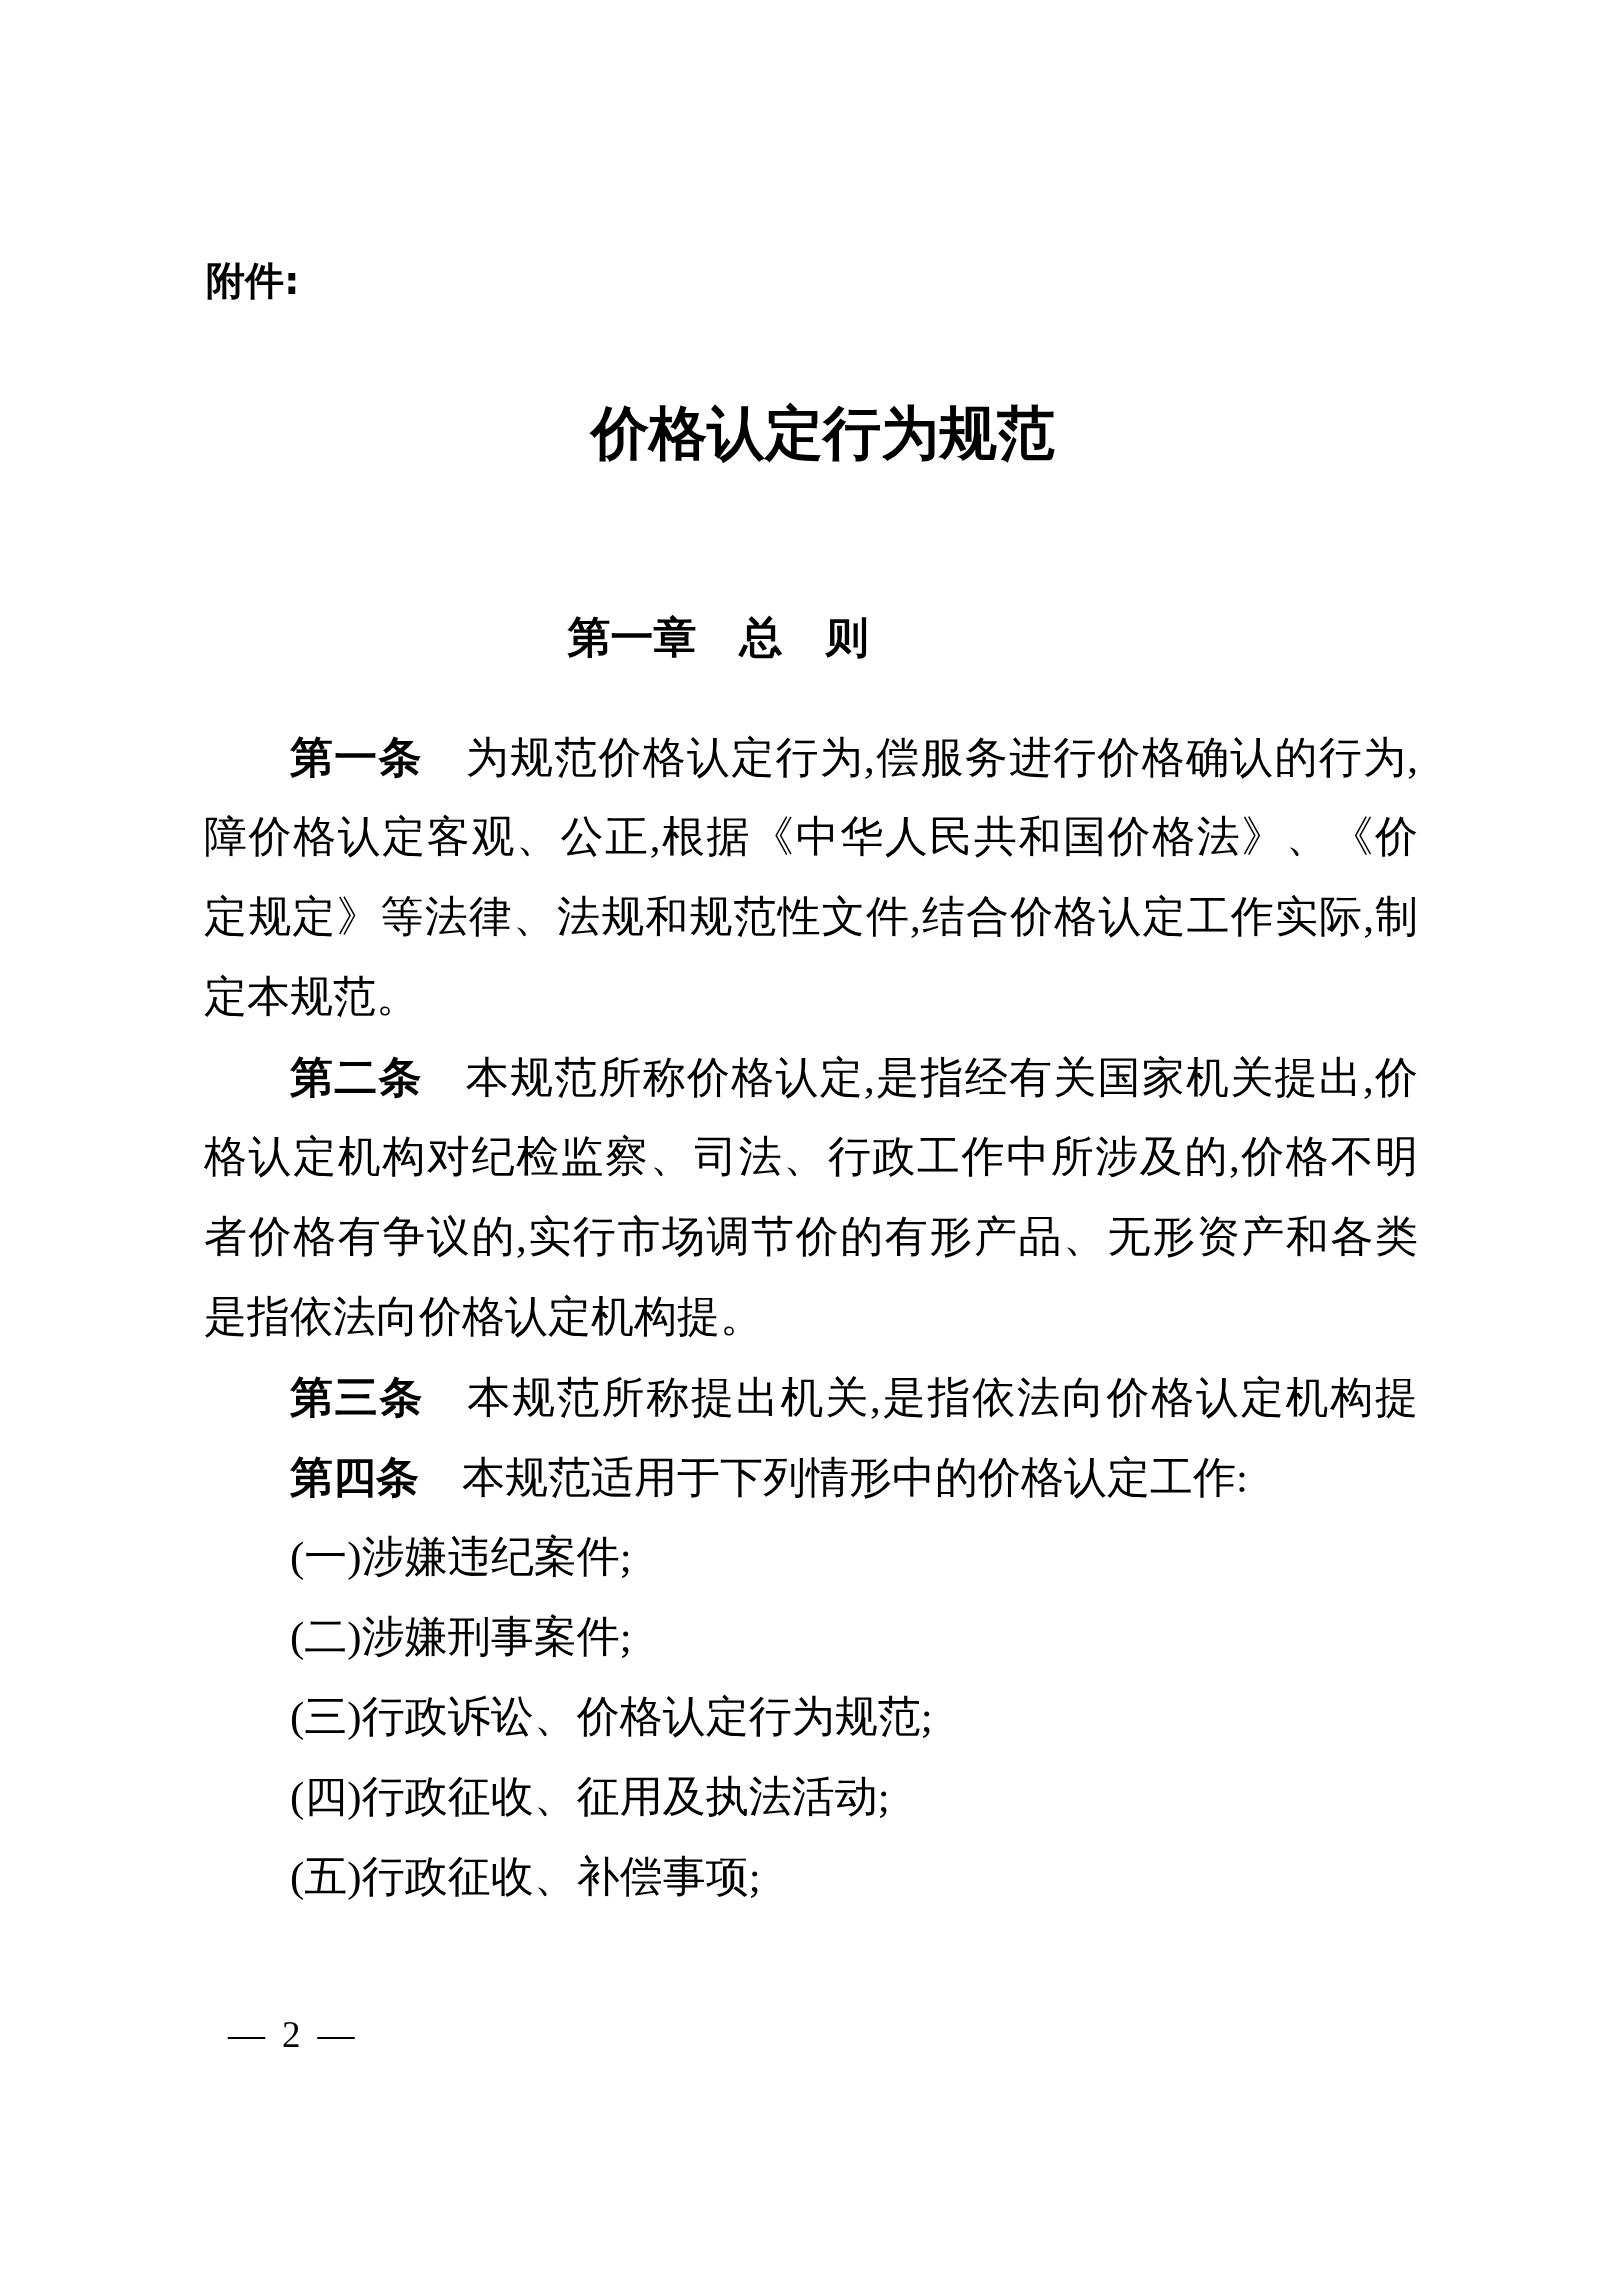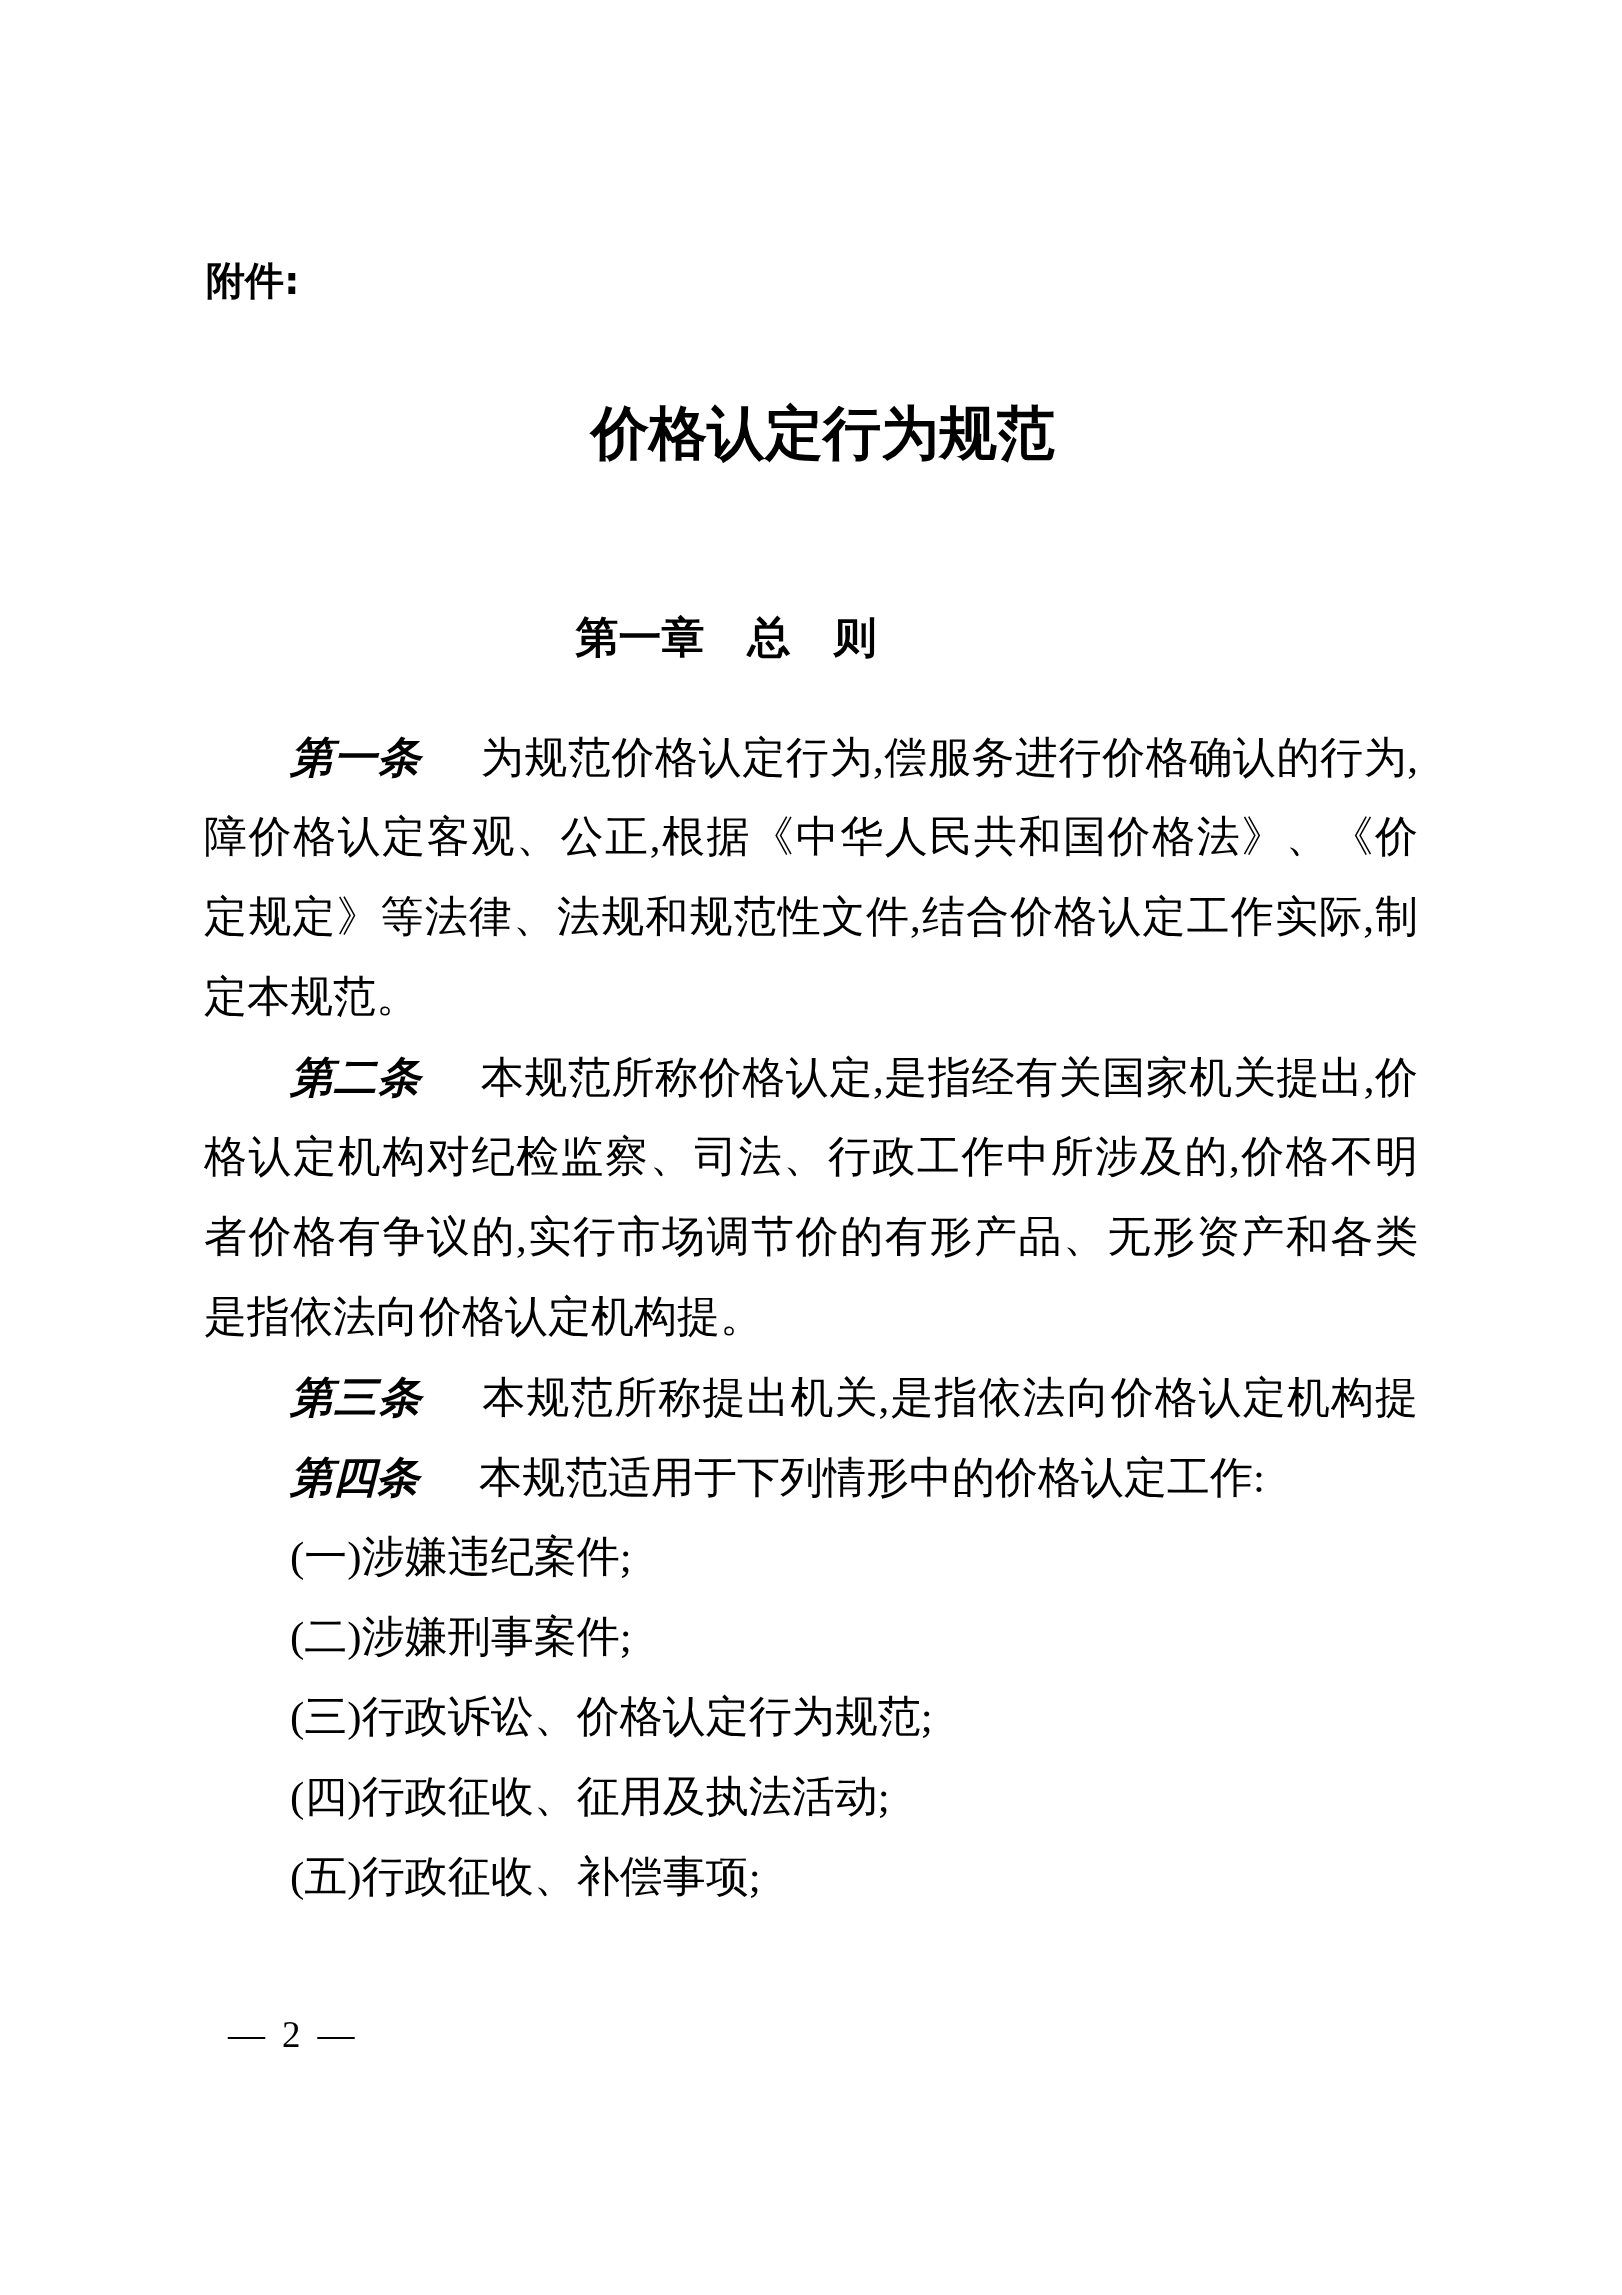--- a/index.html
+++ b/index.html
@@ -36,21 +36,21 @@
     line-height: 63px;
     text-align: center;
     font-family: "Liberation Serif", "DejaVu Serif", serif;
     font-weight: 700;
     font-size: 58px;
     padding-left: 12px;
   }
   
   .chapter {
     position: absolute;
-    left: 8px;
+    left: 0;
     top: 616px;
     width: 1436px;
     height: 43px;
     line-height: 43px;
     text-align: center;
     font-family: "DejaVu Sans", "Liberation Sans", sans-serif;
     font-weight: 700;
     font-size: 43px;
   }
   
@@ -72,22 +72,21 @@
     text-align: justify;
     text-align-last: justify;
     text-justify: inter-character;
   }
   .line.indent {
     text-indent: 86px;
   }
   .article-label {
     font-family: "DejaVu Sans", "Liberation Sans", sans-serif;
     font-weight: 700;
-    margin-right: 60px;
-    font-style: italic;
+    margin-right: 43px;
   }
   
   .footer {
     position: absolute;
     left: 228px;
     top: 2015px;
     height: 39px;
     line-height: 39px;
     font-family: "Liberation Serif", "DejaVu Serif", serif;
     font-size: 37px;

